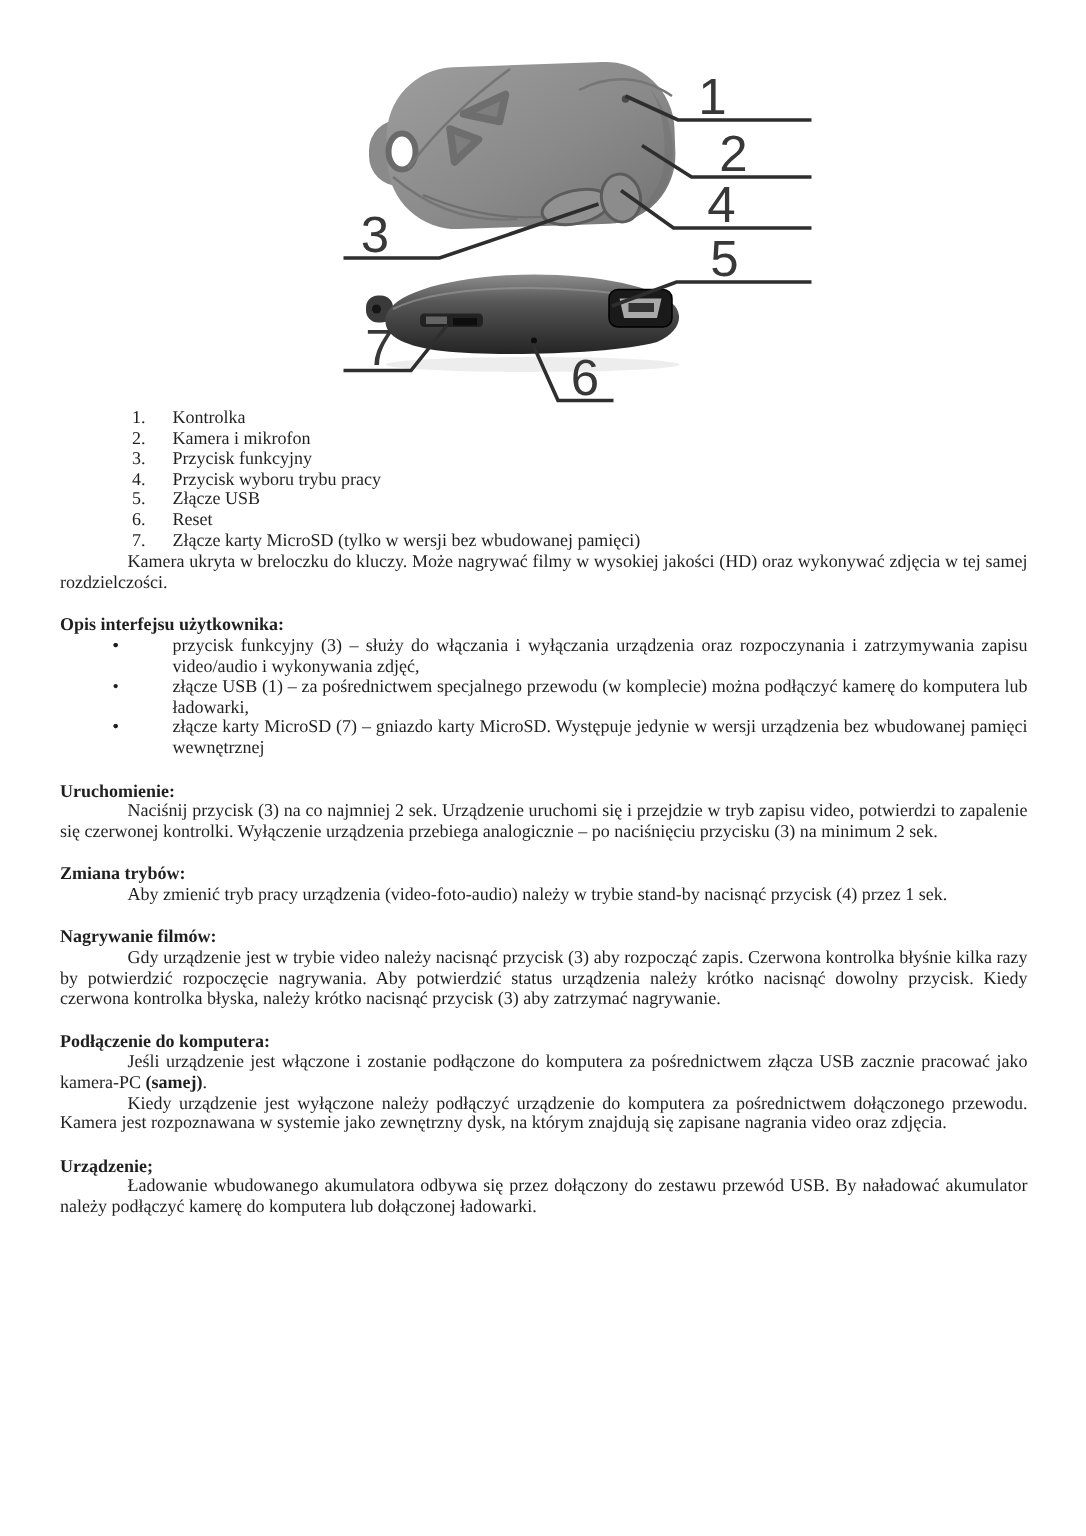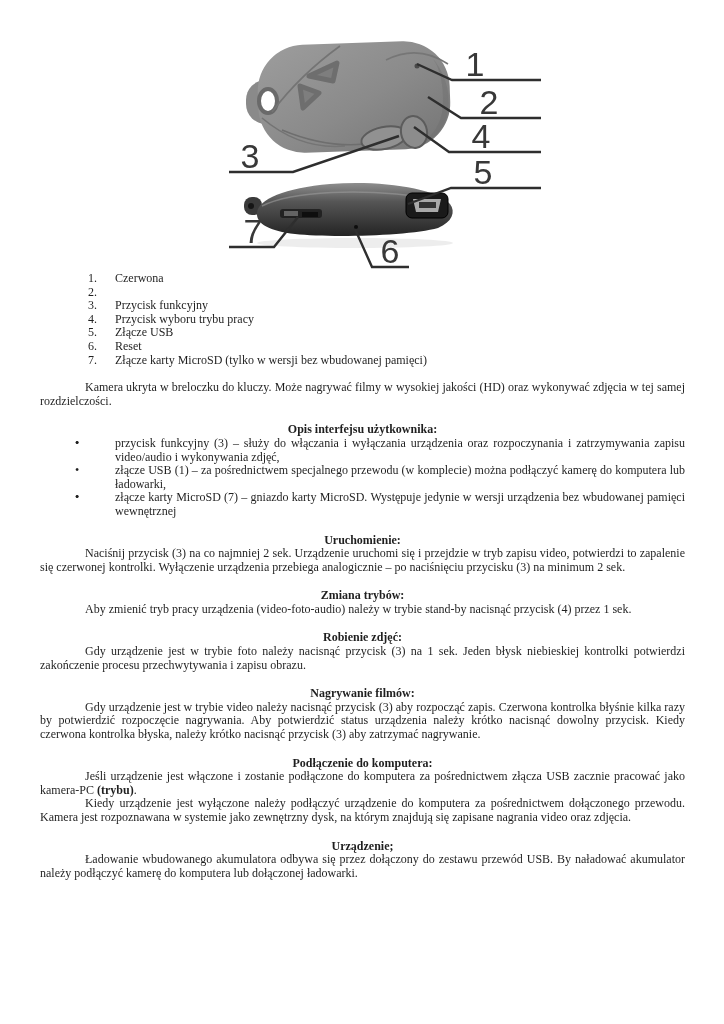--- a/index.html
+++ b/index.html
@@ -15,23 +15,23 @@
     font-size:34px; fill:#383838;
   }
   .content {
     position:absolute; top:272px; left:40px; width:645px;
     font-size:12px; line-height:13.6px; text-align:justify;
   }
   .parts-list { list-style:none; margin:0; padding:0; text-align:left; }
   .parts-list li { display:flex; }
   .parts-num { display:inline-block; margin-left:48px; width:27px; }
   .parts-label { flex:1; }
-  .intro { margin:14px 0 0 0; text-indent:45px; }
+  .intro { margin:1px 0 0 0; text-indent:45px; }
   .section { margin-top:15px; }
-  .section-heading { font-weight:bold; text-align:center; }
+  .section-heading { font-weight:bold; text-align:left; }
   .bullets { list-style:none; margin:0; padding:0; }
   .bullets li { position:relative; padding-left:75px; }
   .bullet-marker { position:absolute; left:35px; top:0; }
   .para { margin:0; text-indent:45px; }
   .bold { font-weight:bold; }
 </style>
 </head>
 <body>
 
 <div class="page">
@@ -104,24 +104,25 @@
         <text class="callout-num" x="253" y="243" text-anchor="middle">7</text>
         <text class="callout-num" x="390" y="263" text-anchor="middle">6</text>
       </g>
     </svg>
   </div>
 
   <div class="content">
     <ol class="parts-list">
         <li>
           <span class="parts-num">1.</span>
-          <span class="parts-label">Czerwona</span>
+          <span class="parts-label">Kontrolka</span>
         </li>
         <li>
           <span class="parts-num">2.</span>
+          <span class="parts-label">Kamera i mikrofon</span>
         </li>
         <li>
           <span class="parts-num">3.</span>
           <span class="parts-label">Przycisk funkcyjny</span>
         </li>
         <li>
           <span class="parts-num">4.</span>
           <span class="parts-label">Przycisk wyboru trybu pracy</span>
         </li>
         <li>
@@ -151,30 +152,26 @@
         </div>
         <div class="section">
           <div class="section-heading">Uruchomienie:</div>
           <p class="para">Naciśnij przycisk (3) na co najmniej 2 sek. Urządzenie uruchomi się i przejdzie w tryb zapisu video, potwierdzi to zapalenie się czerwonej kontrolki. Wyłączenie urządzenia przebiega analogicznie – po naciśnięciu przycisku (3) na minimum 2 sek.</p>
         </div>
         <div class="section">
           <div class="section-heading">Zmiana trybów:</div>
           <p class="para">Aby zmienić tryb pracy urządzenia (video-foto-audio) należy w trybie stand-by nacisnąć przycisk (4) przez 1 sek.</p>
         </div>
         <div class="section">
-          <div class="section-heading">Robienie zdjęć:</div>
-          <p class="para">Gdy urządzenie jest w trybie foto należy nacisnąć przycisk (3) na 1 sek. Jeden błysk niebieskiej kontrolki potwierdzi zakończenie procesu przechwytywania i zapisu obrazu.</p>
-        </div>
-        <div class="section">
           <div class="section-heading">Nagrywanie filmów:</div>
           <p class="para">Gdy urządzenie jest w trybie video należy nacisnąć przycisk (3) aby rozpocząć zapis. Czerwona kontrolka błyśnie kilka razy by potwierdzić rozpoczęcie nagrywania. Aby potwierdzić status urządzenia należy krótko nacisnąć dowolny przycisk. Kiedy czerwona kontrolka błyska, należy krótko nacisnąć przycisk (3) aby zatrzymać nagrywanie.</p>
         </div>
         <div class="section">
           <div class="section-heading">Podłączenie do komputera:</div>
-          <p class="para"><span>Jeśli urządzenie jest włączone i zostanie podłączone do komputera za pośrednictwem złącza USB zacznie pracować jako kamera-PC </span><span class="bold">(trybu)</span><span>.</span></p>
+          <p class="para"><span>Jeśli urządzenie jest włączone i zostanie podłączone do komputera za pośrednictwem złącza USB zacznie pracować jako kamera-PC </span><span class="bold">(samej)</span><span>.</span></p>
           <p class="para">Kiedy urządzenie jest wyłączone należy podłączyć urządzenie do komputera za pośrednictwem dołączonego przewodu. Kamera jest rozpoznawana w systemie jako zewnętrzny dysk, na którym znajdują się zapisane nagrania video oraz zdjęcia.</p>
         </div>
         <div class="section">
           <div class="section-heading">Urządzenie;</div>
           <p class="para">Ładowanie wbudowanego akumulatora odbywa się przez dołączony do zestawu przewód USB. By naładować akumulator należy podłączyć kamerę do komputera lub dołączonej ładowarki.</p>
         </div>
       </div>
   </div>
 
 </div>

